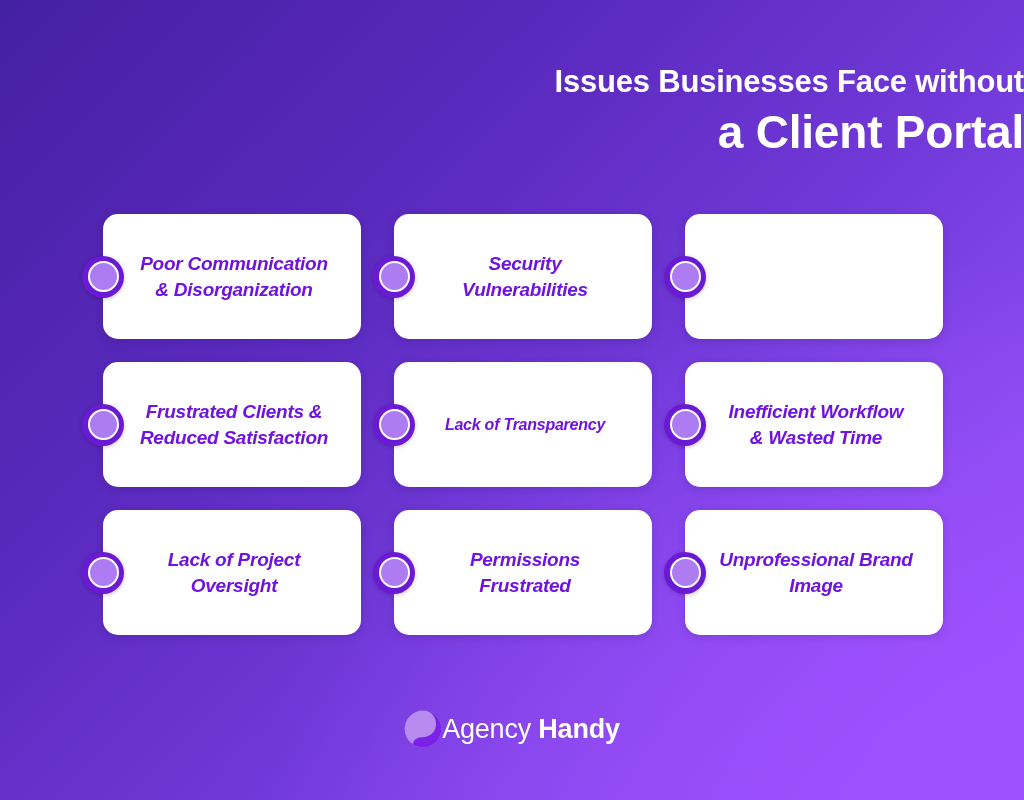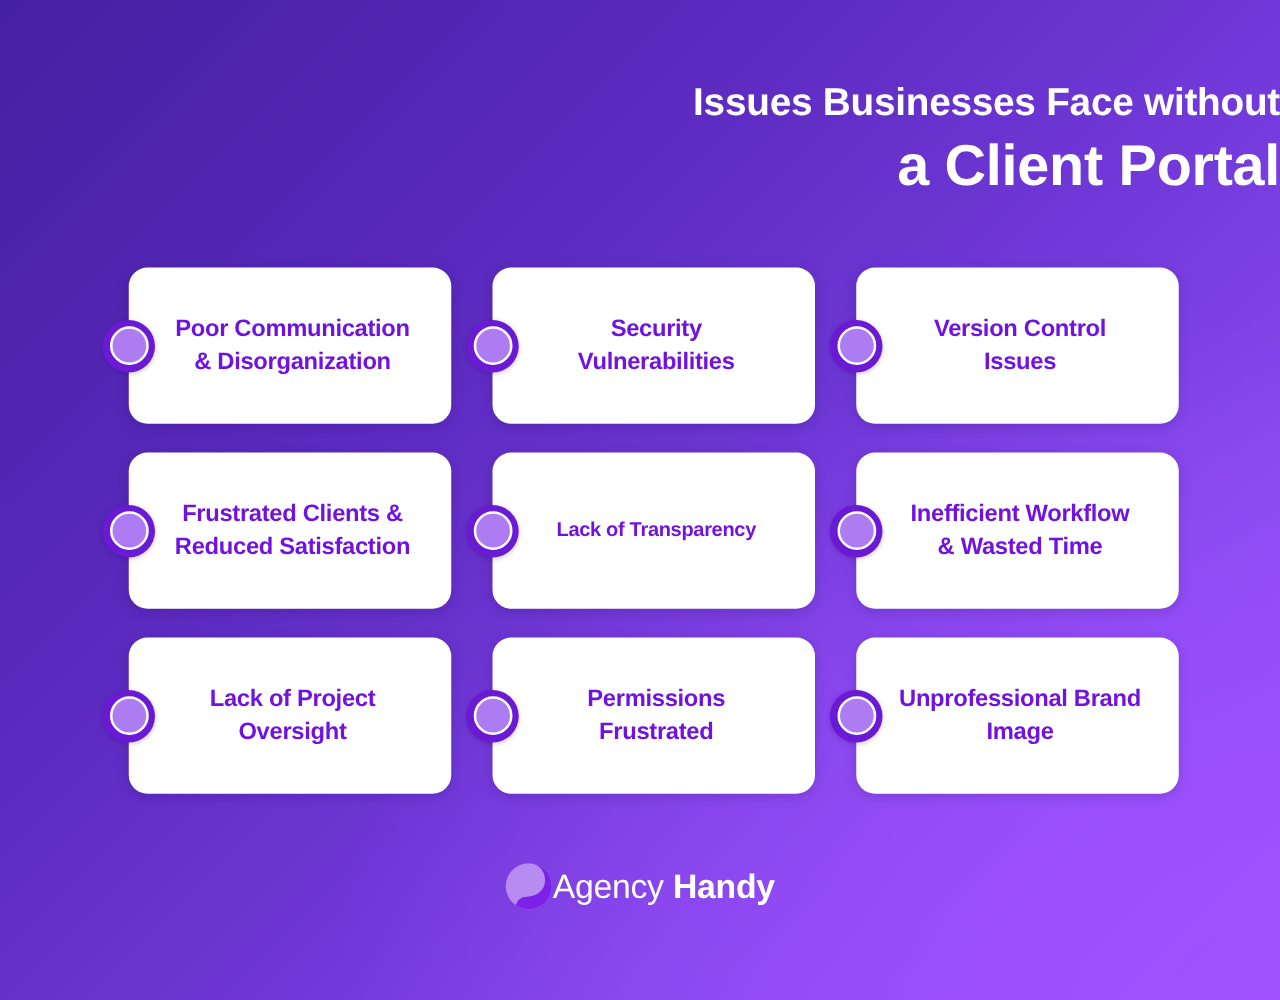--- a/index.html
+++ b/index.html
@@ -71,20 +71,21 @@
   .card-label {
     color: #7013e0;
     font-size: 19px;
     font-weight: bold;
     line-height: 26px;
     text-align: center;
     letter-spacing: -0.25px;
     white-space: pre-line;
     width: 272px;
     margin-left: 4px;
+    font-style: italic;
   }
   .card.wide .card-label {
     width: 290px;
   }
   .card.oneline .card-label {
     width: 300px;
     font-size: 16px;
   }
 
   
@@ -107,21 +108,21 @@
     height: 31px;
     border-radius: 50%;
     background: #ae7cf2;
     border: 2px solid #ffffff;
     box-sizing: border-box;
   }
 
   
   .footer {
     position: absolute;
-    top: 690px;
+    top: 710px;
     left: 0;
     width: 1024px;
     display: flex;
     align-items: center;
     justify-content: center;
     gap: 0;
   }
   .logo-mark {
     width: 38px;
     height: 38px;
@@ -162,22 +163,20 @@
         <span class="badge-inner"></span>
       </span>
       <span class="card-label">Security
 Vulnerabilities</span>
     </div>
 
     <div class="card">
       <span class="badge">
         <span class="badge-inner"></span>
       </span>
-      <span class="card-label">Version Control
-Issues</span>
     </div>
 
     <div class="card wide">
       <span class="badge">
         <span class="badge-inner"></span>
       </span>
       <span class="card-label">Frustrated Clients &amp;
 Reduced Satisfaction</span>
     </div>
 

